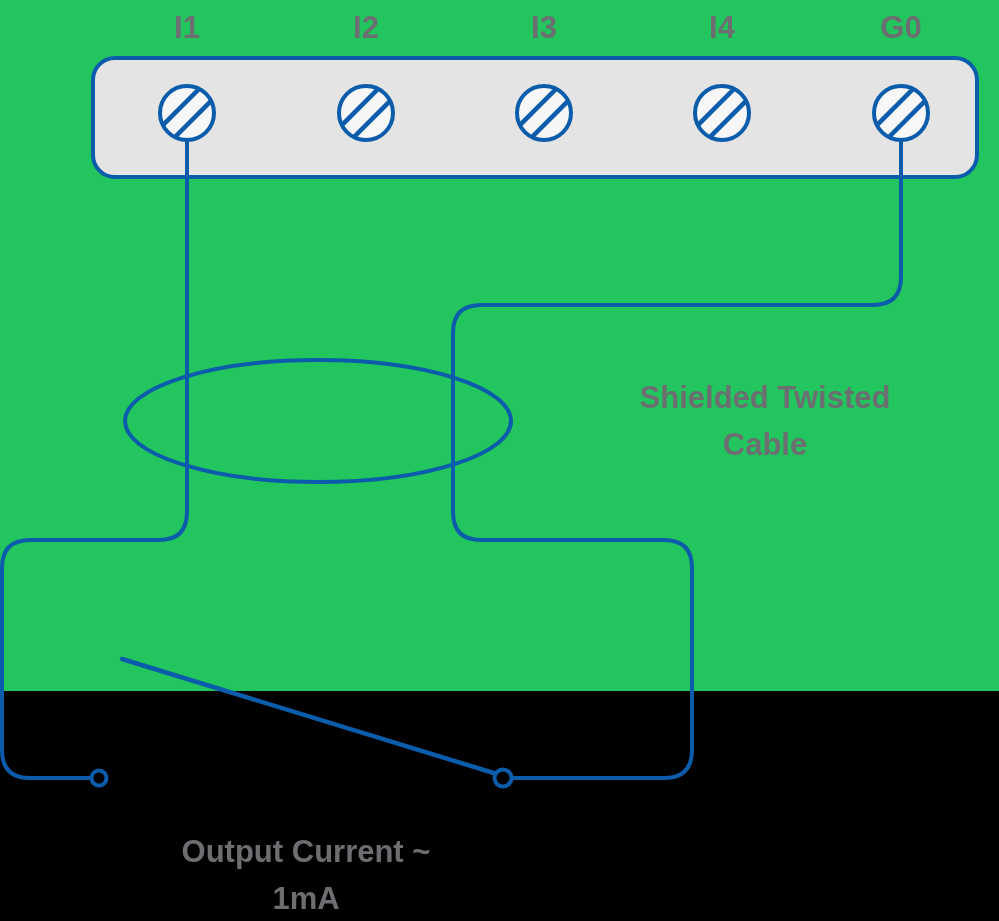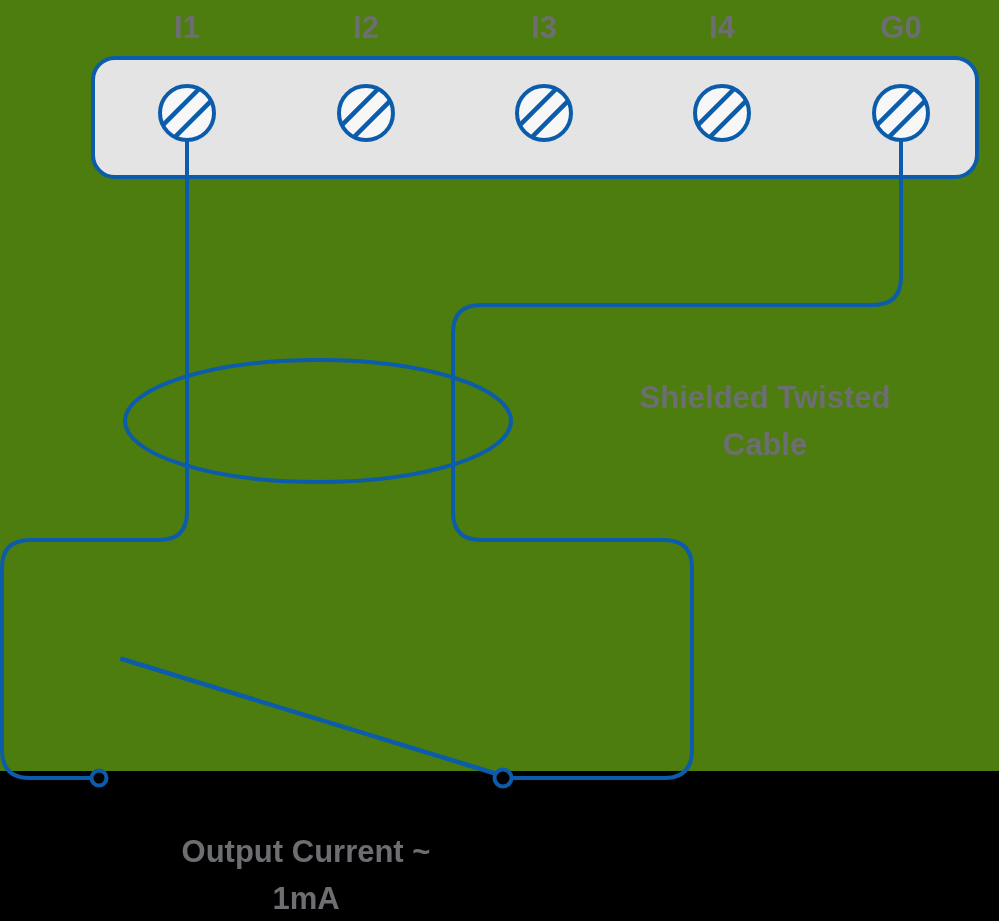--- a/index.html
+++ b/index.html
@@ -9,22 +9,22 @@
   }
   body {
     width: 999px;
     height: 921px;
     overflow: hidden;
     font-family: "Liberation Sans", sans-serif;
   }
   #diagram-root {
     position: relative;
     width: 999px;
-    height: 771px;
-    background: #4d7c0f;
+    height: 691px;
+    background: #22c55e;
   }
   svg.diagram-canvas {
     position: absolute;
     top: 0;
     left: 0;
     width: 999px;
     height: 921px;
     display: block;
   }
   .terminal-label,

